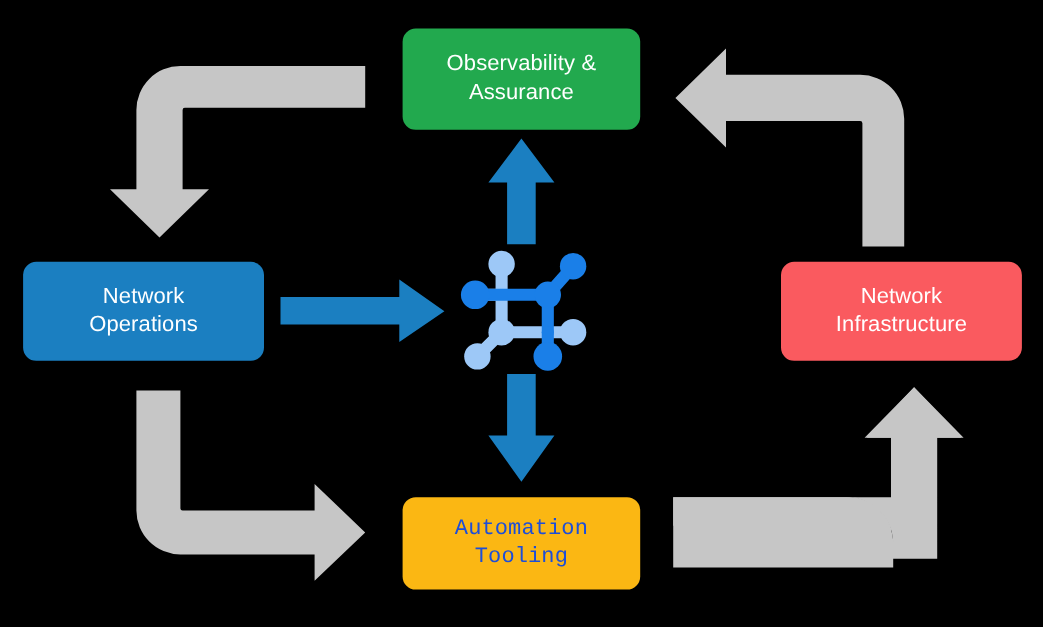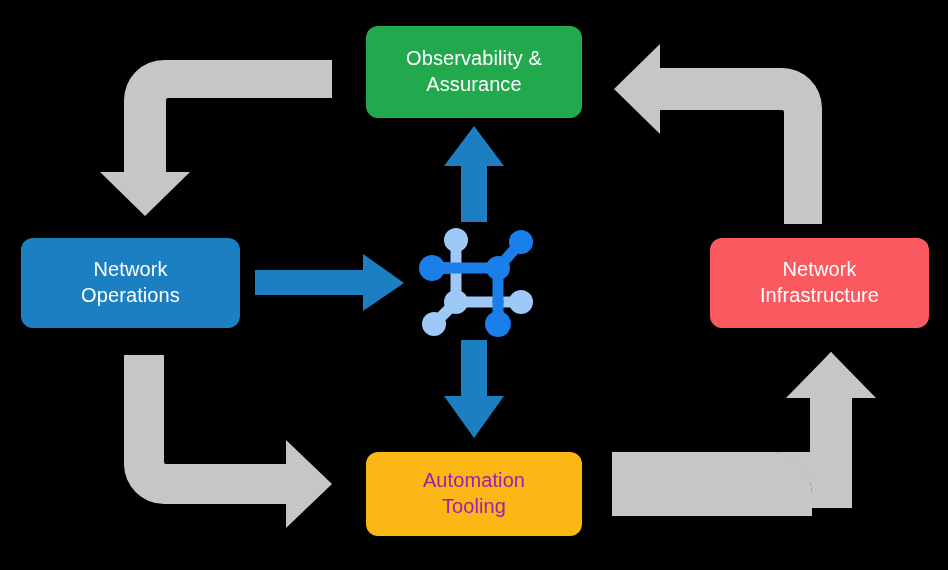--- a/index.html
+++ b/index.html
@@ -317,16 +317,16 @@
 
   <div class="node-box" id="box-observability" style="background: rgb(34, 169, 78); color: rgb(255, 255, 255);">Observability &amp;
 Assurance</div>
 
   <div class="node-box" id="box-network-operations" style="background: rgb(27, 127, 193); color: rgb(255, 255, 255);">Network
 Operations</div>
 
   <div class="node-box" id="box-network-infrastructure" style="background: rgb(250, 90, 95); color: rgb(255, 255, 255);">Network
 Infrastructure</div>
 
-  <div class="node-box" id="box-automation-tooling" style="background: rgb(251, 183, 19); color: #a21caf;">Automation
+  <div class="node-box" id="box-automation-tooling" style="background: rgb(251, 183, 19); color: #1d4ed8; font-family: Liberation Mono, monospace;">Automation
 Tooling</div>
 
 </div>
 
 </body></html>

